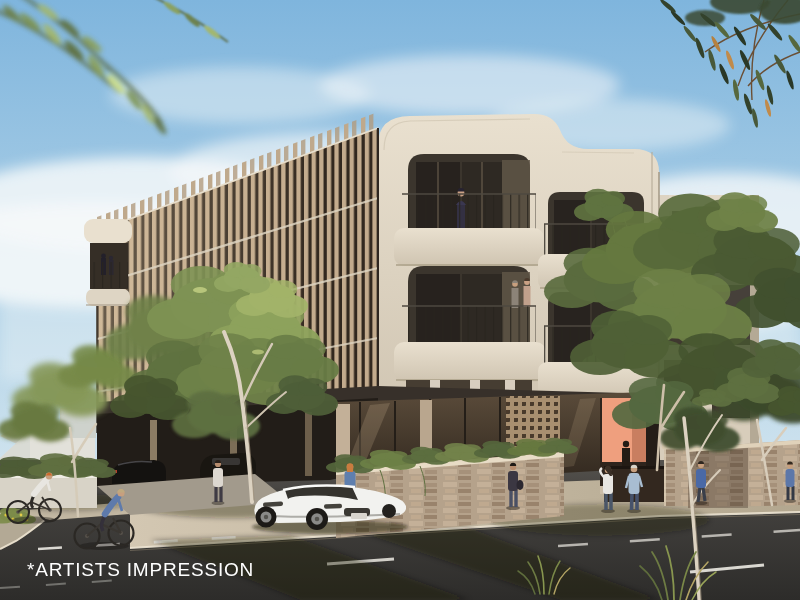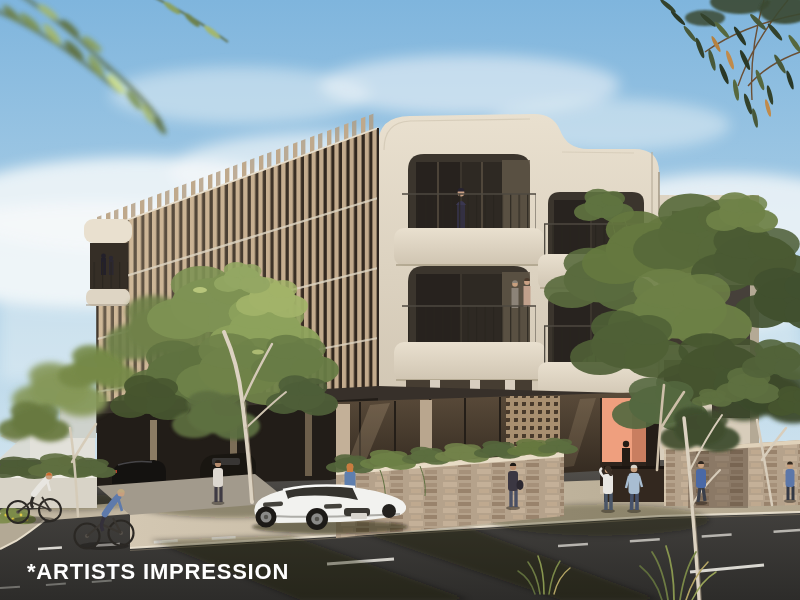--- a/index.html
+++ b/index.html
@@ -1,18 +1,18 @@
 <!DOCTYPE html>
 <html><head>
 <meta charset="utf-8">
 <style>
   html,body{margin:0;padding:0;background:#222;}
   .stage{position:relative;width:800px;height:600px;overflow:hidden;font-family:"Liberation Sans",sans-serif;}
   .stage svg{position:absolute;left:0;top:0;display:block;}
-  .caption{position:absolute;left:27px;top:559px;color:#ffffff;font-size:22px;font-weight:700;
+  .caption{position:absolute;left:27px;top:559px;color:#ffffff;font-size:19px;font-weight:400;
            letter-spacing:0.8px;font-family:"Liberation Sans",sans-serif;user-select:none;}
 </style>
 </head>
 <body>
 
 <div class="stage">
 <svg width="800" height="600" viewBox="0 0 800 600">
   <defs>
     <linearGradient id="skyGrad" x1="0" y1="0" x2="0" y2="1">
       <stop offset="0" stop-color="#7fb5dd"></stop>

